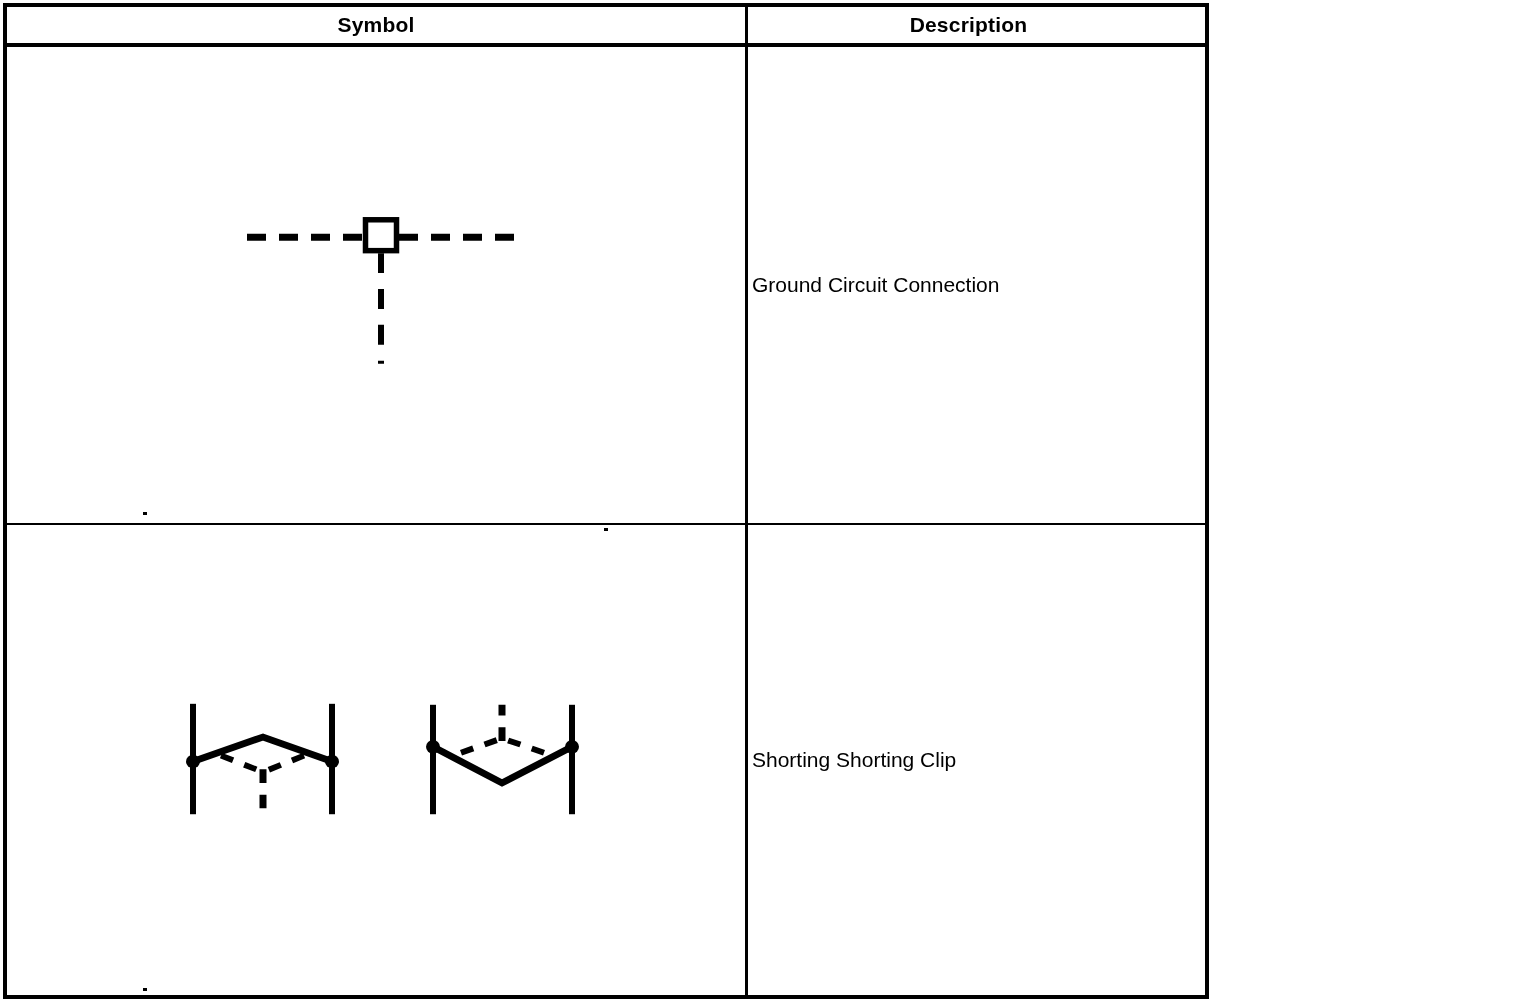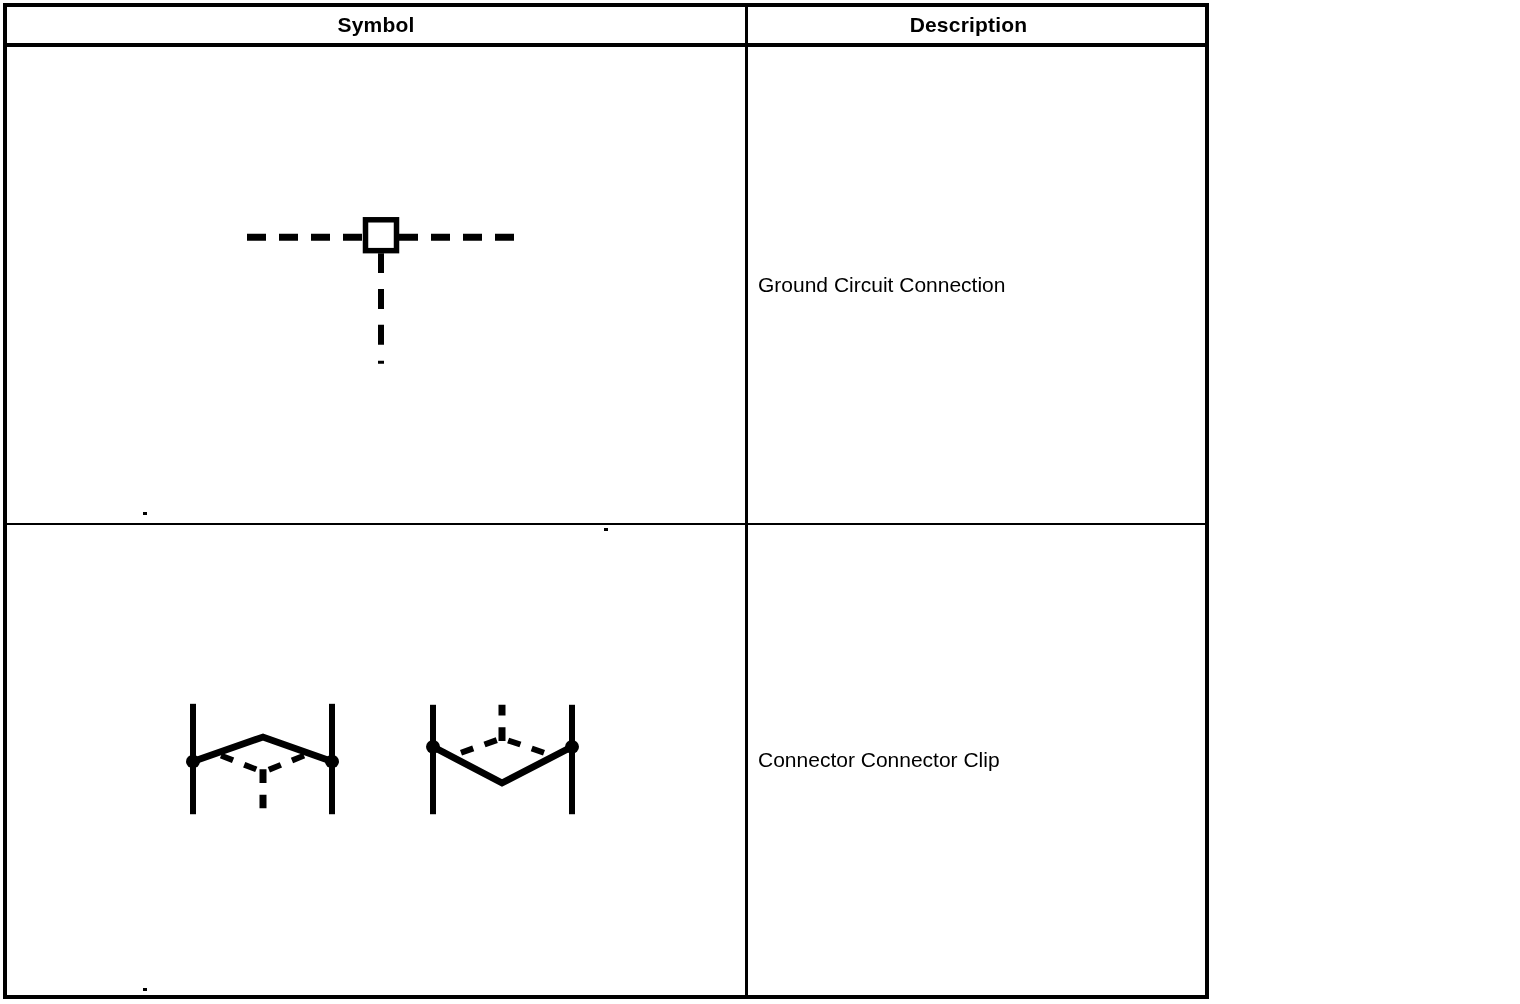--- a/index.html
+++ b/index.html
@@ -70,21 +70,21 @@
     position: absolute;
     left: 741px;
     right: 0;
     top: 0;
     bottom: 0;
     display: flex;
     align-items: center;
   }
   .descr-text {
     font-size: 21px;
-    padding-left: 10px;
+    padding-left: 4px;
     white-space: nowrap;
   }
 
   
   #column-divider {
     position: absolute;
     left: 738px;
     top: 0;
     width: 3px;
     height: 988px;
@@ -173,21 +173,21 @@
 
           <line x1="495" y1="221" x2="495" y2="184" stroke="#000000" stroke-width="7" stroke-dasharray="14 12"></line>
 
           <circle cx="426" cy="227" r="7" fill="#000000"></circle>
           <circle cx="565" cy="227" r="7" fill="#000000"></circle>
         </g>
       </svg>
     </div>
 
     <div class="cell-descr">
-      <span class="descr-text">Connector Connector Clip</span>
+      <span class="descr-text">Shorting Shorting Clip</span>
     </div>
   </div>
 
   <div id="column-divider"></div>
 </div>
 
 <div class="speckle" id="speckle-a"></div>
 <div class="speckle" id="speckle-b"></div>
 <div class="speckle" id="speckle-c"></div>
 

